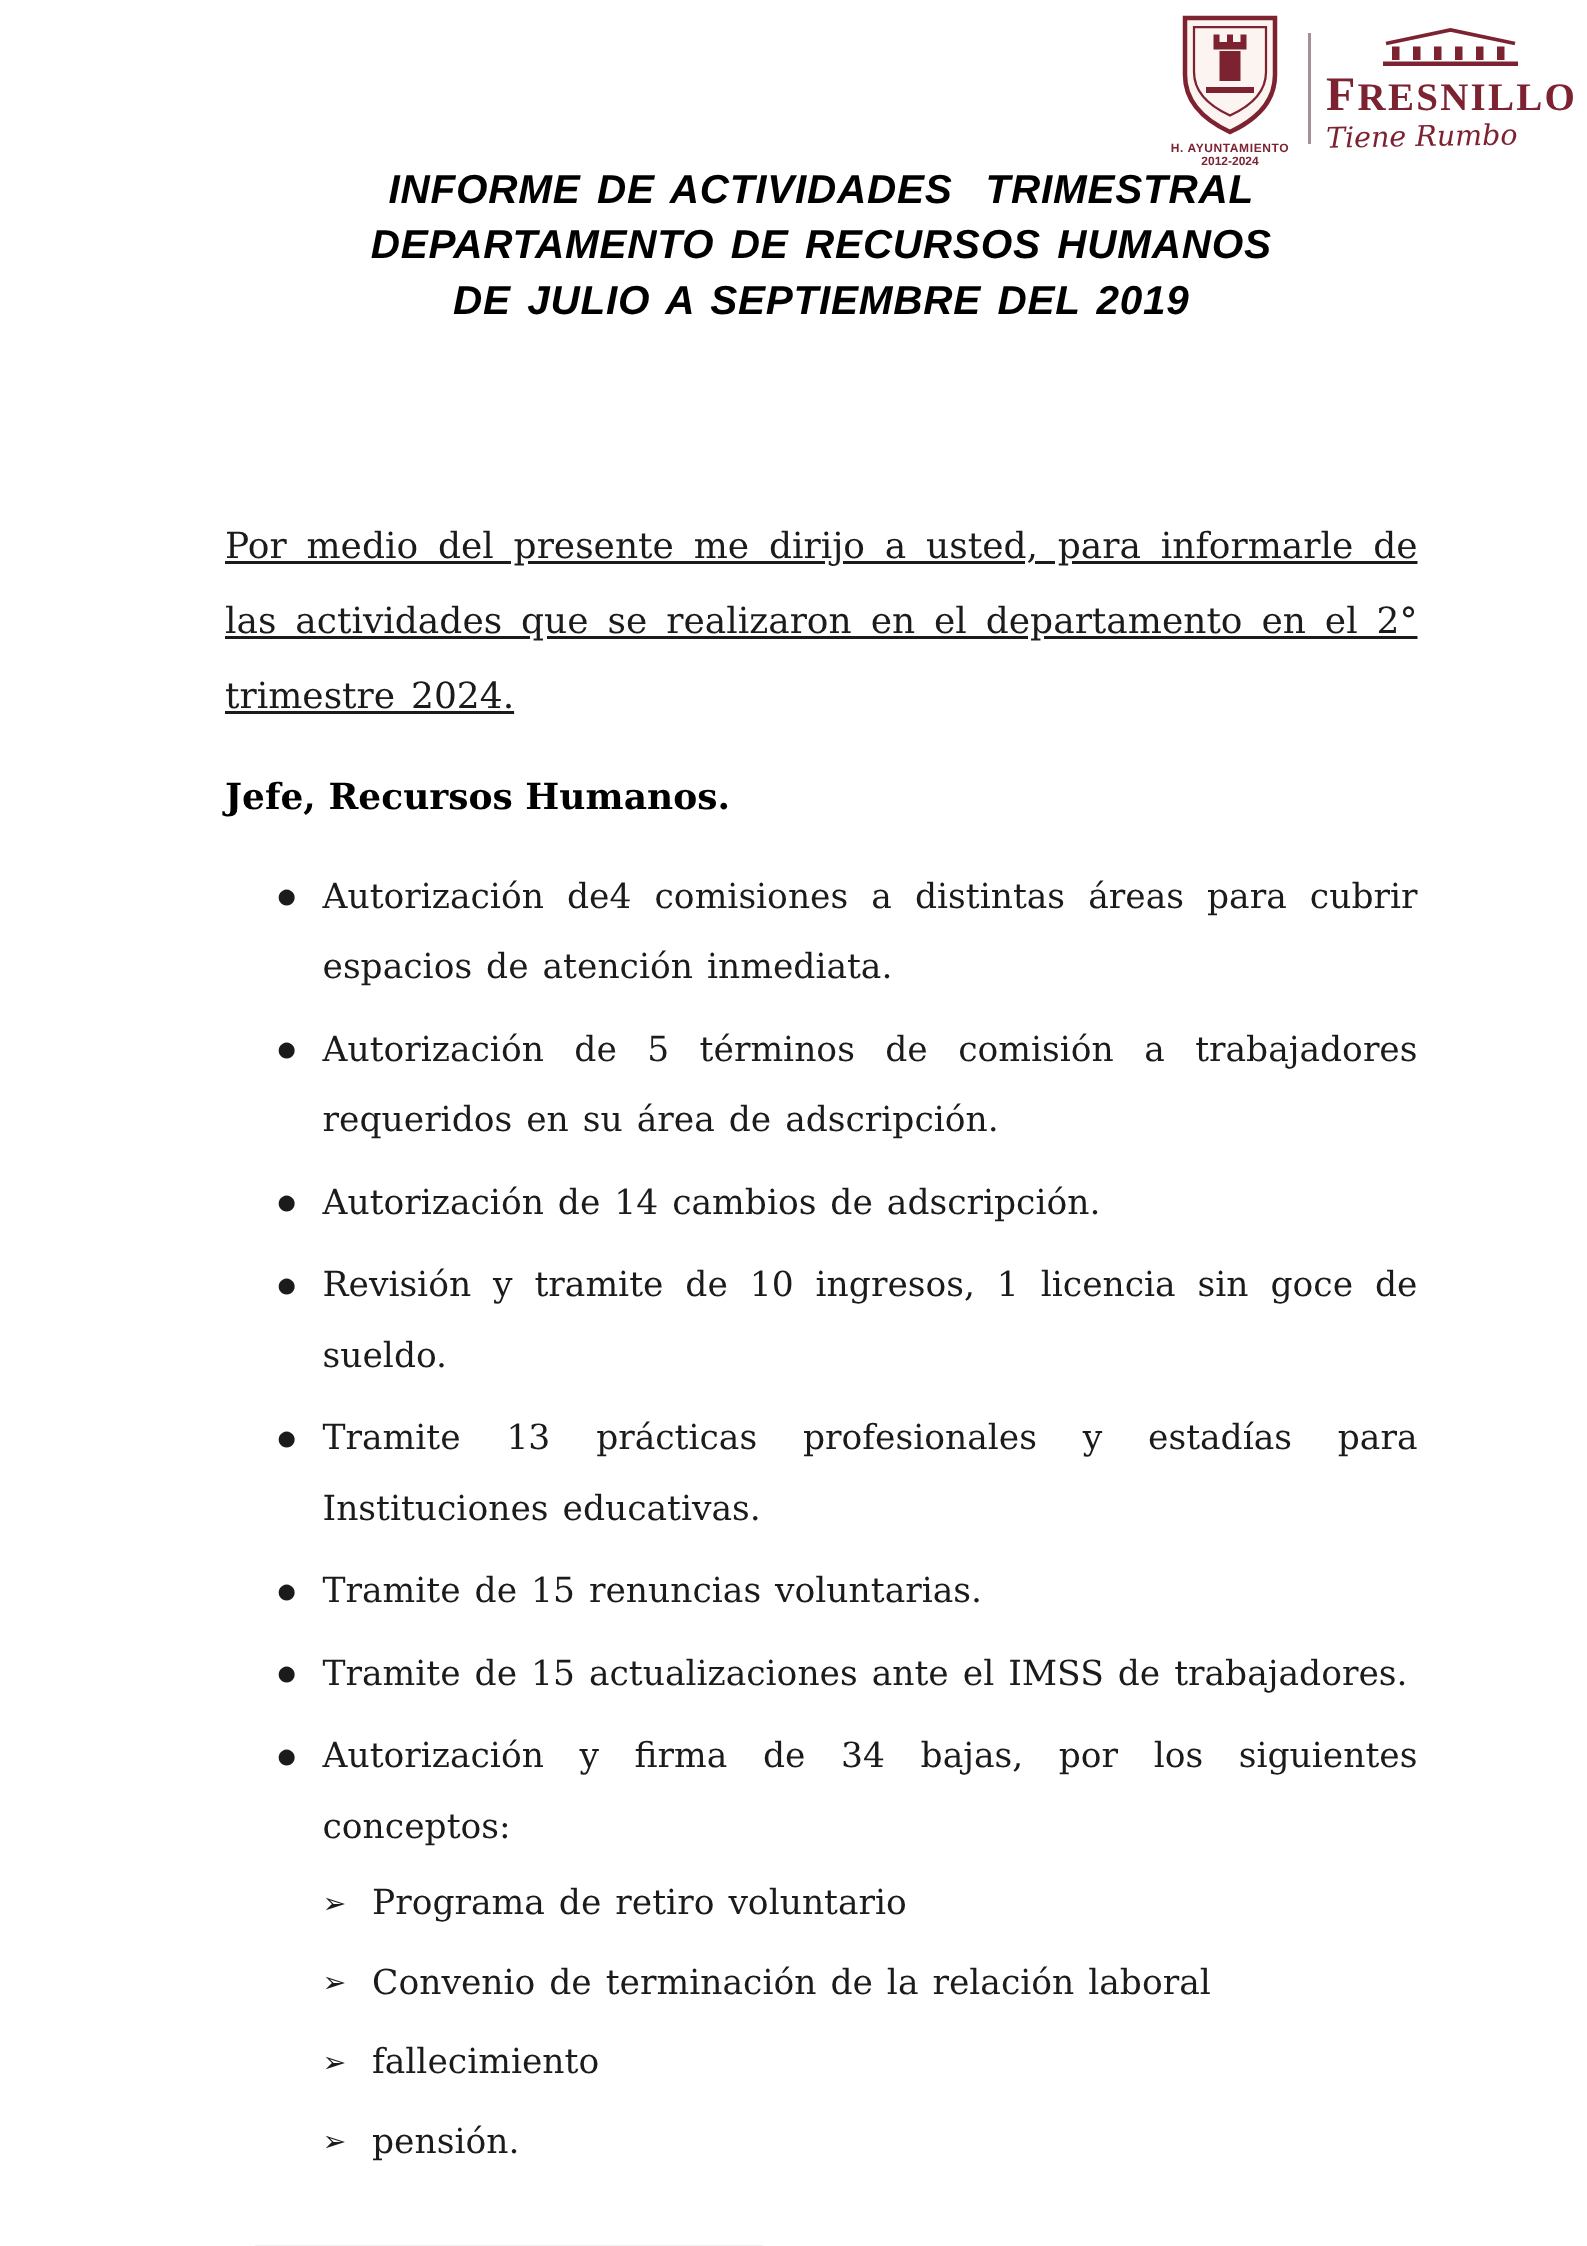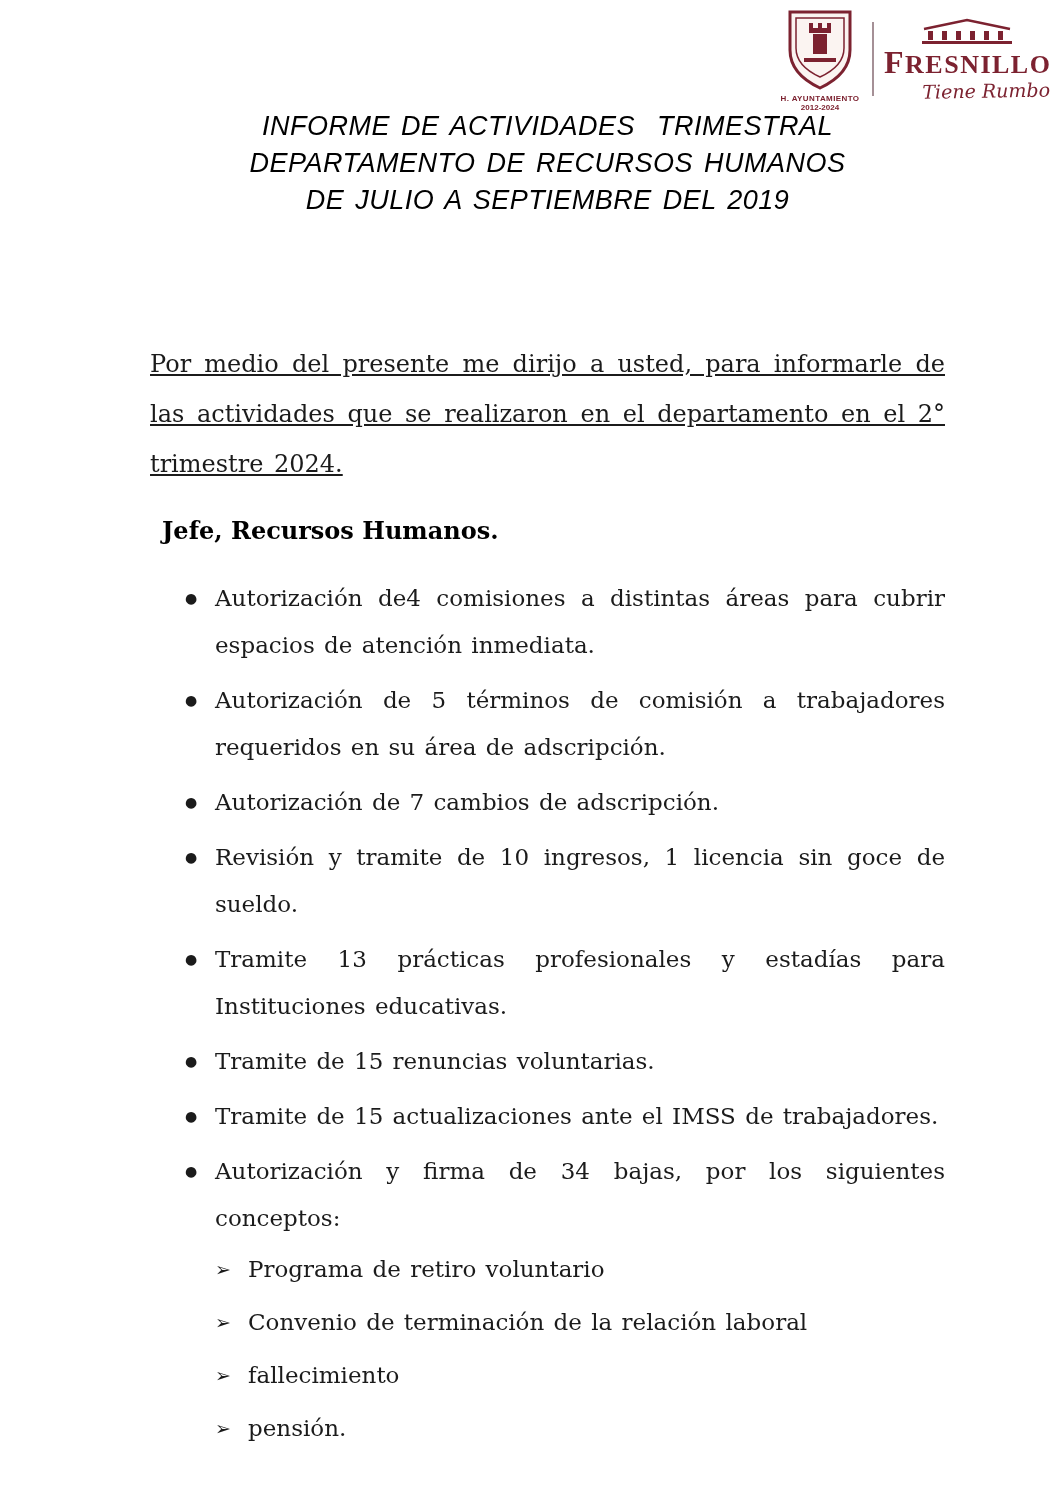--- a/index.html
+++ b/index.html
@@ -42,21 +42,21 @@
     color: #7c2230;
   }
   .logo-divider {
     width: 2px;
     height: 74px;
     margin-top: 14px;
     background: #a59096;
   }
   .brand {
     width: 166px;
-    text-align: right;
+    text-align: left;
     padding-top: 10px;
   }
   .brand svg { display: block; margin: 0 auto; }
   .brand-name {
     margin-top: 2px;
     font-family: "Liberation Serif", serif;
     font-size: 26px;
     font-weight: bold;
     letter-spacing: 1.5px;
     color: #7c2230;
@@ -78,40 +78,40 @@
     width: 100%;
     padding: 108px 113px 0 150px;
   }
 
   .title-block {
     text-align: center;
   }
   .title-line {
     font-family: "Liberation Sans", sans-serif;
     font-style: italic;
-    font-weight: normal;
+    font-weight: bold;
     font-size: 27px;
     line-height: 37px;
     letter-spacing: 0.5px;
     word-spacing: 3px;
     white-space: pre-wrap;
     color: #000000;
   }
 
   .intro {
     margin: 120px 0 0 0;
     font-size: 24px;
     line-height: 50px;
     text-align: justify;
     word-spacing: 3px;
     text-decoration: underline;
   }
 
   .section-heading {
-    margin: 24px 0 0 12px;
+    margin: 24px 0 0 0;
     font-size: 24px;
     line-height: 36px;
     font-weight: bold;
     color: #000000;
   }
 
   .bullet-list {
     margin: 26px 0 0 0;
     padding: 0;
     list-style: none;
@@ -210,21 +210,21 @@
       <li class="bullet-item">
         <span class="bullet-marker">●</span>
         <span>Autorización de4 comisiones a distintas áreas para cubrir espacios de atención inmediata.</span>
       </li>
       <li class="bullet-item">
         <span class="bullet-marker">●</span>
         <span>Autorización de 5 términos de comisión a trabajadores requeridos en su área de adscripción.</span>
       </li>
       <li class="bullet-item">
         <span class="bullet-marker">●</span>
-        <span>Autorización de 7 cambios de adscripción.</span>
+        <span>Autorización de 14 cambios de adscripción.</span>
       </li>
       <li class="bullet-item">
         <span class="bullet-marker">●</span>
         <span>Revisión y tramite de 10 ingresos, 1 licencia sin goce de sueldo.</span>
       </li>
       <li class="bullet-item">
         <span class="bullet-marker">●</span>
         <span>Tramite 13 prácticas profesionales y estadías para Instituciones educativas.</span>
       </li>
       <li class="bullet-item">

